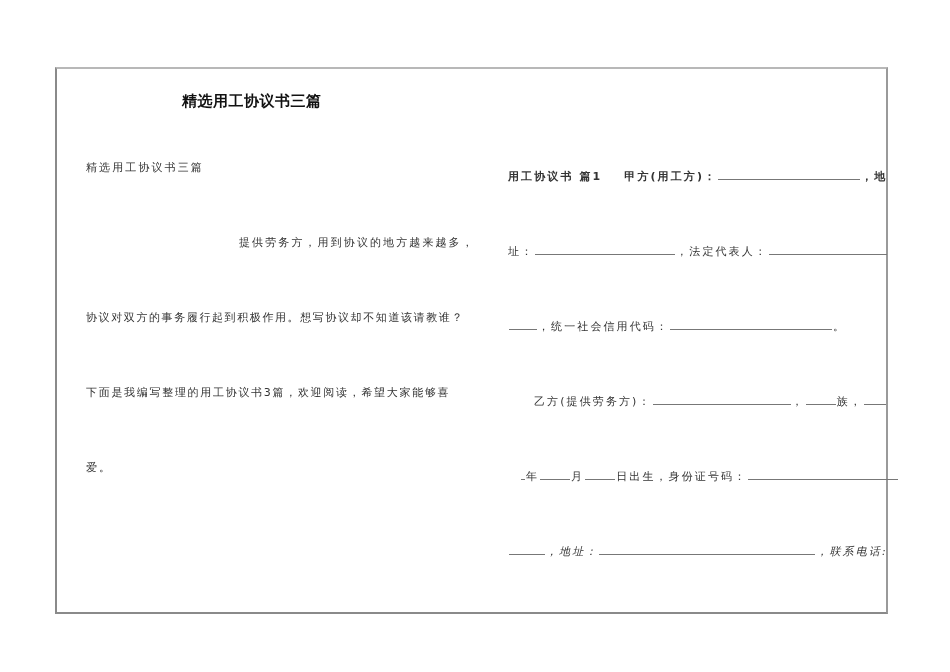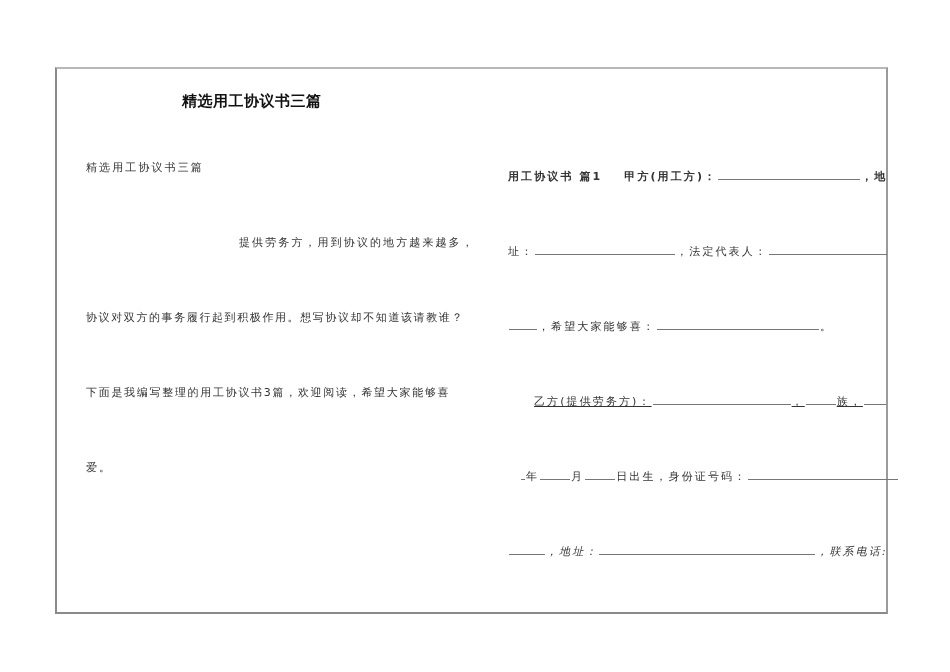--- a/index.html
+++ b/index.html
@@ -29,24 +29,24 @@
 
 <div class="t" style="left:508px;top:169px;font-weight:bold;">
   <span>用工协议书 篇1</span><span style="display:inline-block;width:22px;"></span><span>甲方(用工方)：</span><span class="blank" style="width:142px;"></span><span>，地</span>
 </div>
 
 <div class="t" style="left:508px;top:244px;">
   <span>址：</span><span class="blank" style="width:140px;"></span><span>，法定代表人：</span><span class="blank" style="width:118px;"></span>
 </div>
 
 <div class="t" style="left:508px;top:319px;">
-  <span class="blank" style="width:28px;"></span><span>，希望大家能够喜：</span><span class="blank" style="width:162px;"></span><span>。</span>
+  <span class="blank" style="width:28px;"></span><span>，统一社会信用代码：</span><span class="blank" style="width:162px;"></span><span>。</span>
 </div>
 
-<div class="t" style="left:534px;top:394px;text-decoration:underline;">
+<div class="t" style="left:534px;top:394px;">
   <span>乙方(提供劳务方)：</span><span class="blank" style="width:138px;"></span><span>，</span><span class="blank" style="width:30px;"></span><span>族，</span><span class="blank" style="width:22px;"></span>
 </div>
 
 <div class="t" style="left:520px;top:469px;">
   <span class="blank" style="width:4px;"></span><span>年</span><span class="blank" style="width:30px;"></span><span>月</span><span class="blank" style="width:30px;"></span><span>日出生，身份证号码：</span><span class="blank" style="width:150px;"></span>
 </div>
 
 <div class="t" style="left:508px;top:544px;font-style:italic;">
   <span class="blank" style="width:36px;"></span><span>，地址：</span><span class="blank" style="width:216px;"></span><span>，联系电话:</span>
 </div>

